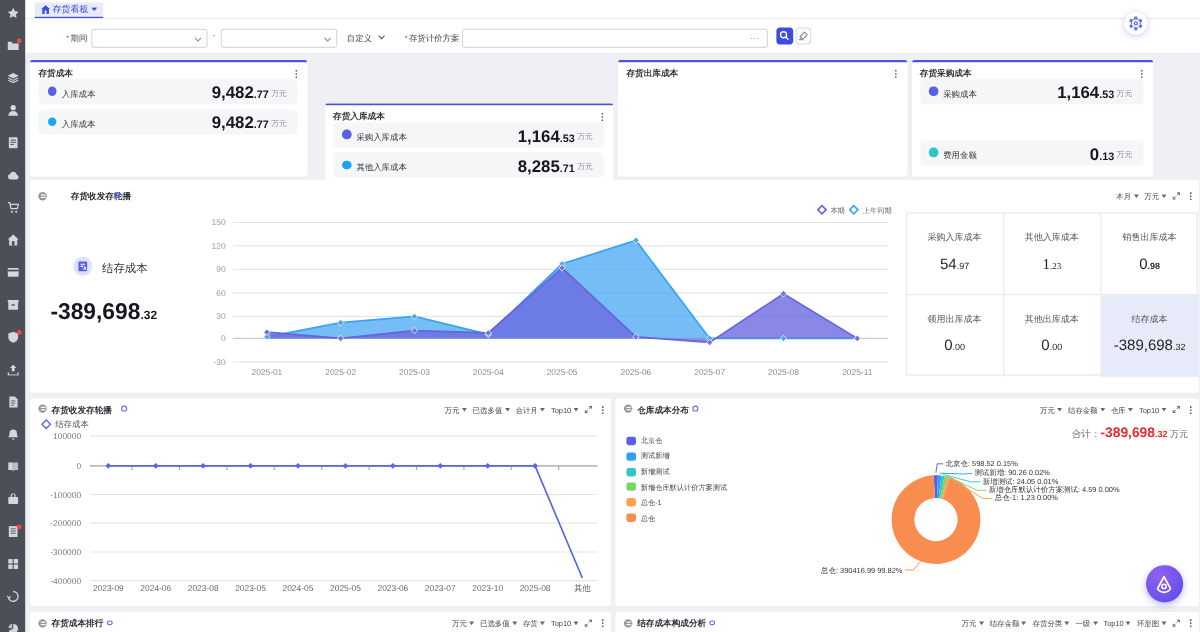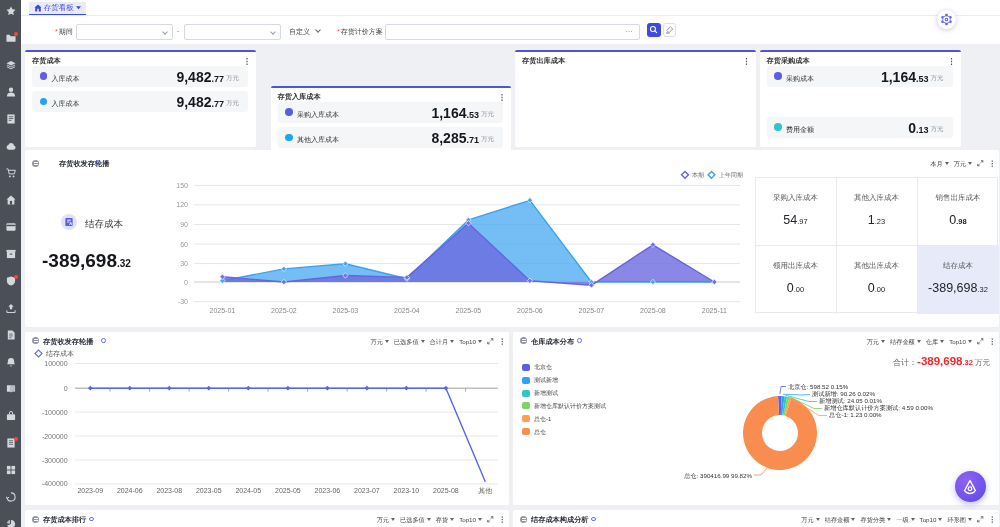--- a/index.html
+++ b/index.html
@@ -337,21 +337,21 @@
 <rect x="559.1" y="4.4" width="4.8" height="4.8" fill="none" stroke="#3aa3f0" stroke-width="1.4" transform="rotate(45 561.5 6.8)"></rect>
 <text x="569" y="9.3" font-size="6" fill="#666">上年同期</text>
 </svg>
 <div class="abs" style="left:729.5px;top:26.6px;width:243px;height:136.3px;border:1px solid #e9eaee;">
       <div class="abs" style="left:0.0px;top:0.0px;width:81.0px;height:68.15px;border-right:1px solid #e9eaee;border-bottom:1px solid #e9eaee;text-align:center;">
         <div style="margin-top:15px;font-size:7.5px;color:#555;">采购入库成本</div>
         <div style="margin-top:10px;font-size:12.5px;color:#23252b;white-space:nowrap;">54<span style="font-size:7.5px;">.97</span></div>
       </div>
       <div class="abs" style="left:81.0px;top:0.0px;width:81.0px;height:68.15px;border-right:1px solid #e9eaee;border-bottom:1px solid #e9eaee;text-align:center;">
         <div style="margin-top:15px;font-size:7.5px;color:#555;">其他入库成本</div>
-        <div style="margin-top:10px;font-size:12.5px;color:#23252b;white-space:nowrap;">1<span style="font-size:7.5px;">.23</span></div>
+        <div style="margin-top:10px;font-size:12.5px;color:#23252b;white-space:nowrap;font-family:Liberation Serif, serif;">1<span style="font-size:7.5px;">.23</span></div>
       </div>
       <div class="abs" style="left:162.0px;top:0.0px;width:81.0px;height:68.15px;border-bottom:1px solid #e9eaee;text-align:center;">
         <div style="margin-top:15px;font-size:7.5px;color:#555;">销售出库成本</div>
         <div style="margin-top:10px;font-size:12.5px;color:#23252b;white-space:nowrap;">0<span style="font-size:7.5px;font-weight:bold;">.98</span></div>
       </div>
       <div class="abs" style="left:0.0px;top:68.15px;width:81.0px;height:68.15px;border-right:1px solid #e9eaee;text-align:center;">
         <div style="margin-top:15px;font-size:7.5px;color:#555;">领用出库成本</div>
         <div style="margin-top:10px;font-size:12.5px;color:#23252b;white-space:nowrap;">0<span style="font-size:7.5px;">.00</span></div>
       </div>
       <div class="abs" style="left:81.0px;top:68.15px;width:81.0px;height:68.15px;border-right:1px solid #e9eaee;text-align:center;">

